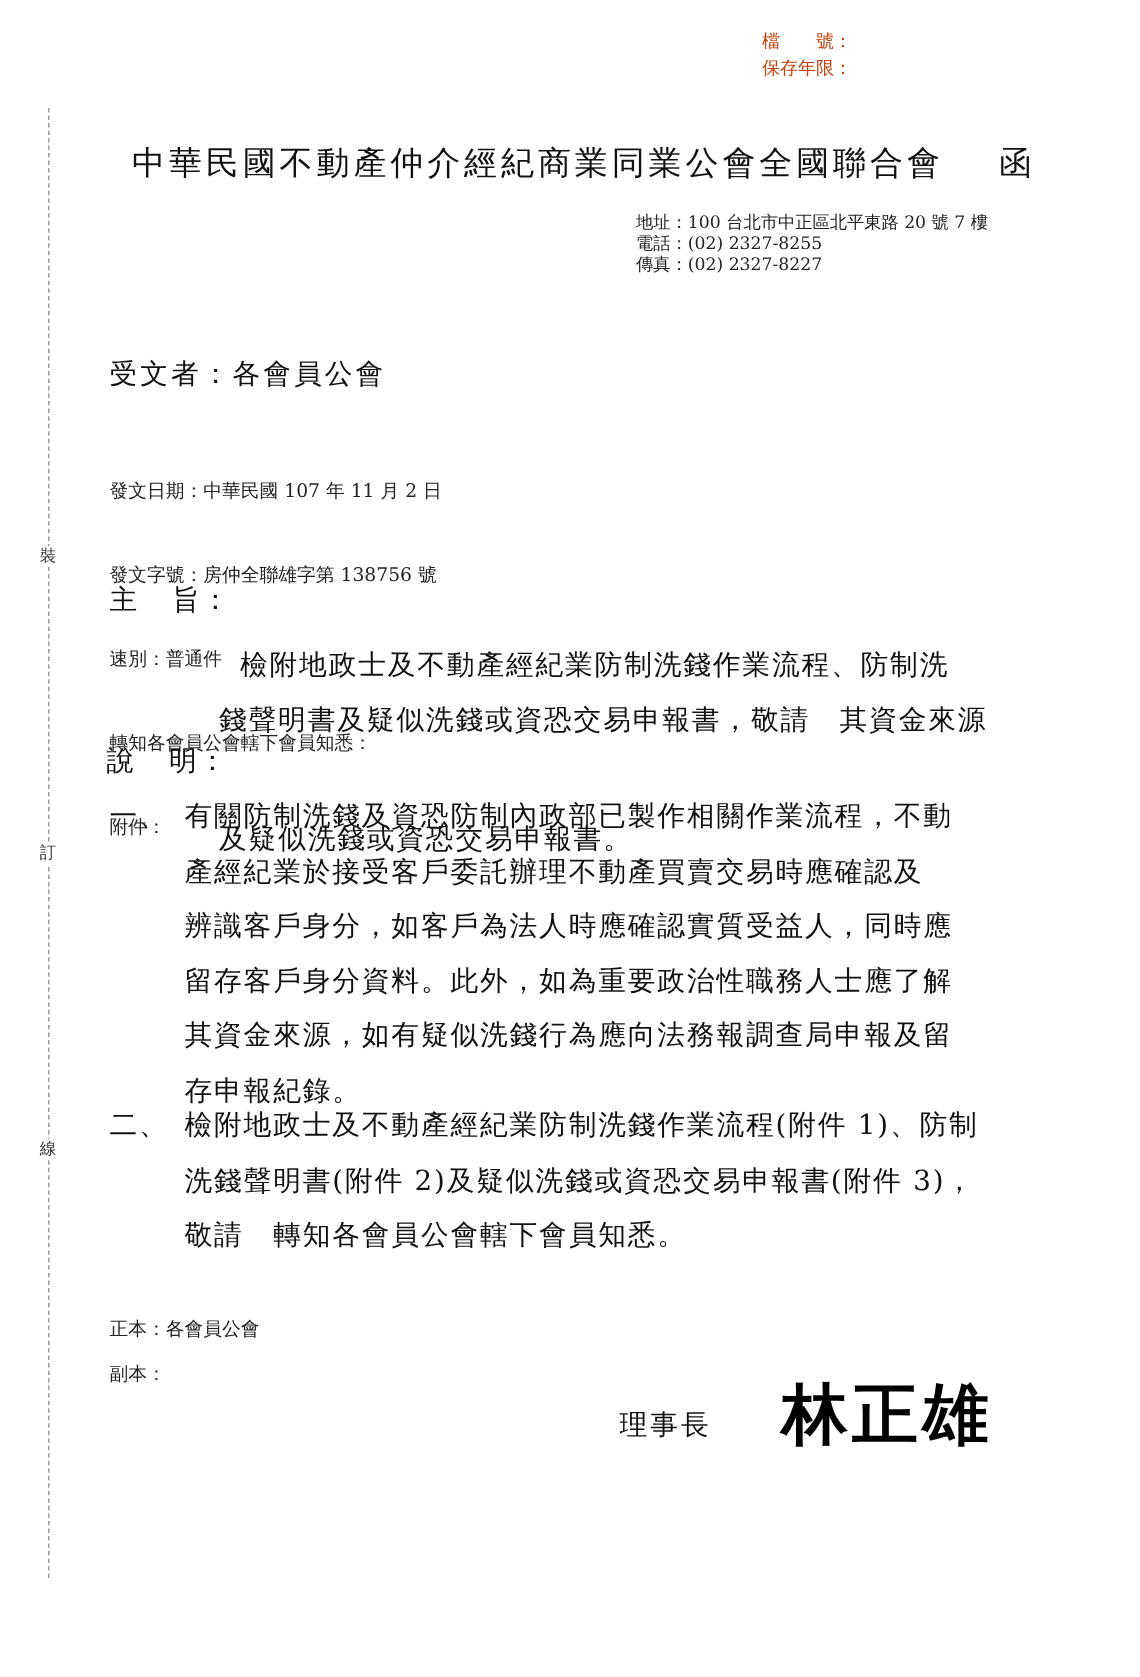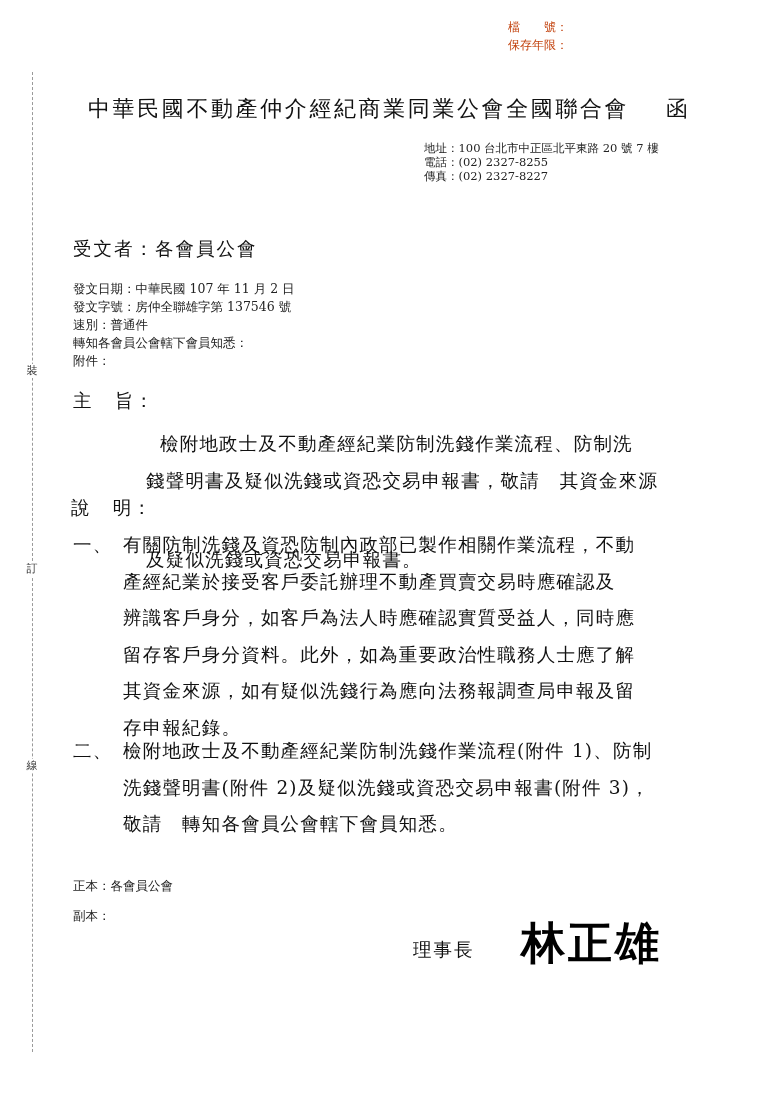--- a/index.html
+++ b/index.html
@@ -63,21 +63,21 @@
     .recipient {
       left: 73px; top: 236px;
       font-size: 18.5px; letter-spacing: 2px;
     }
 
     
     .meta {
       left: 73px; top: 280px;
       font-size: 12.5px; line-height: 18px; color: #222;
     }
-    .meta .row { display: block; }
+    .meta .row { display: block; margin-top: 38px; }
 
     
     .para { font-size: 18.5px; line-height: 36.5px; letter-spacing: 1.2px; }
     .subject-label {
       left: 73px; top: 383px;
     }
     .subject-label .gap { display: inline-block; width: 22px; }
     .subject-line { display: block; margin-top: 43px; }
 
     .explain-label {
@@ -132,21 +132,21 @@
 <div class="abs contact">
   <span class="row">地址：100 台北市中正區北平東路 20 號 7 樓</span>
   <span class="row">電話：(02) 2327-8255</span>
   <span class="row">傳真：(02) 2327-8227</span>
 </div>
 
 <div class="abs recipient">受文者：各會員公會</div>
 
 <div class="abs meta">
   <span class="row">發文日期：中華民國 107 年 11 月 2 日</span>
-  <span class="row">發文字號：房仲全聯雄字第 137546 號</span>
+  <span class="row">發文字號：房仲全聯雄字第 138756 號</span>
   <span class="row">速別：普通件</span>
   <span class="row">轉知各會員公會轄下會員知悉：</span>
   <span class="row">附件：</span>
 </div>
 
 <div class="abs para subject-label">
   <span>主</span><span class="gap"></span><span>旨：</span>
 </div>
 <div class="abs para" style="left:160px; top:383px;">
   <span class="subject-line">檢附地政士及不動產經紀業防制洗錢作業流程、防制洗</span>

